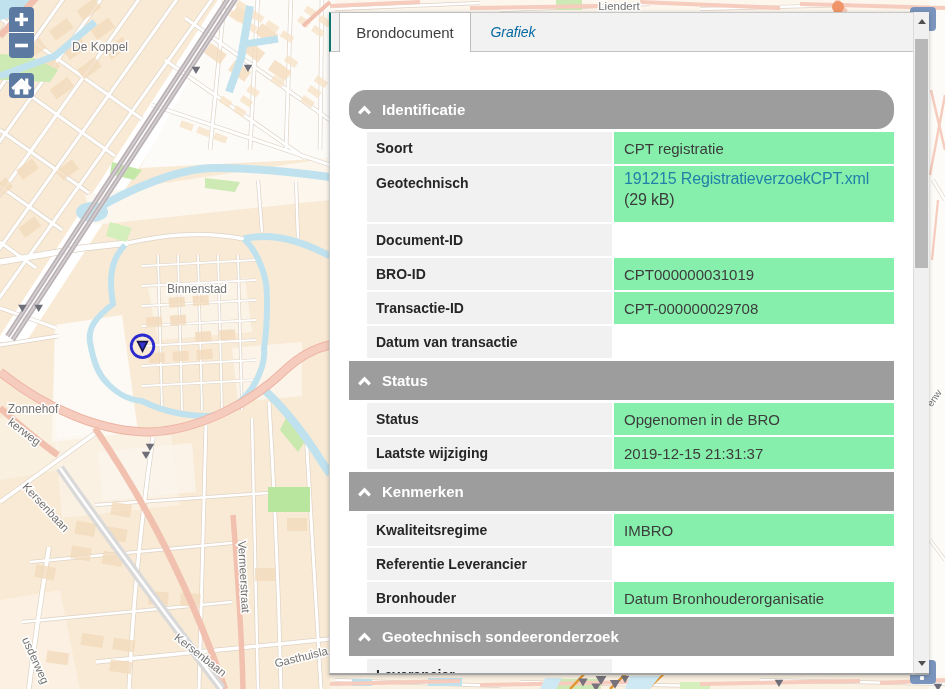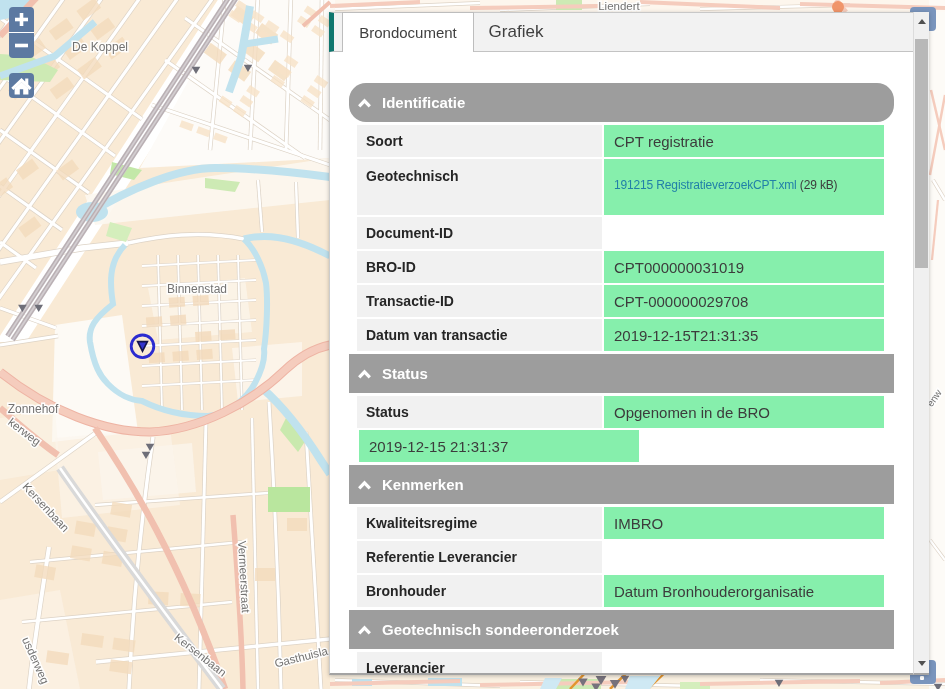--- a/index.html
+++ b/index.html
@@ -15,41 +15,41 @@
   .homectl{position:absolute;left:9px;top:73px;width:25px;height:25px;background:#5c79a1;
     border-radius:4px;z-index:5;display:flex;align-items:center;justify-content:center;}
 
   
   .bluebtn{position:absolute;background:#7a95bd;border-radius:4px;z-index:2;}
 
   
   #panel{position:absolute;left:329px;top:12px;width:600px;height:663px;z-index:4;
     display:flex;box-shadow:0 1px 4px rgba(0,0,0,0.25);}
   #pmain{width:584px;display:flex;flex-direction:column;}
-  #tabbar{height:38px;background:#f2f2f2;border-top:1px solid #c8c8c8;border-left:5px solid #0f766e;
+  #tabbar{height:38px;background:#f2f2f2;border-top:1px solid #c8c8c8;border-left:2px solid #0f766e;
     border-bottom:1px solid #c3c3c3;position:relative;}
   #tab1{position:absolute;left:8px;top:-1px;width:130px;height:39px;background:#fff;
     border:1px solid #bdbdbd;border-bottom:none;z-index:2;
     text-align:center;line-height:39px;font-size:15px;color:#404040;}
   #tab2{position:absolute;left:141px;top:0;width:82px;height:38px;
-    text-align:center;line-height:38px;font-size:17px;color:#404040;}
+    text-align:center;line-height:38px;font-size:14px;color:#0369a1;font-style:italic;}
   #pcontent{flex:1;background:#fff;border-left:1px solid #ccc;
     padding:22px 19px 0 19px;overflow:hidden;border-bottom:2px solid #a3a3a3;box-sizing:border-box;}
   .shead{height:39px;background:#9d9d9d;margin:3px 0 3px 0;display:flex;align-items:center;}
   .shead svg{margin-left:9px;}
   .shead .t{margin-left:11px;color:#fff;font-weight:bold;font-size:15px;}
-  .row{margin-left:8px;display:flex;margin-bottom:2px;}
+  .row{margin-left:18px;display:flex;margin-bottom:2px;}
   .cl{width:236px;background:#f1f1f1;padding-left:9px;font-weight:bold;font-size:14px;
     color:#262626;display:flex;align-items:center;}
   .cv{width:270px;background:#86efac;padding-left:10px;font-size:15px;color:#3c3c3c;
     display:flex;align-items:center;margin-left:2px;}
   .row1{height:32px;}
   .rowb{height:56px;}
   .rowb .cl{align-items:flex-start;padding-top:6.5px;line-height:21px;}
-  .rowb .cv{display:block;padding-top:16px;line-height:21px;font-size:12px;letter-spacing:-0.15px;}
+  .rowb .cv{display:block;padding-top:2px;line-height:21px;font-size:16px;letter-spacing:-0.15px;}
   a.lnk{color:#2180a8;text-decoration:none;}
 
   
   #sbar{width:16px;background:#f0f0f0;position:relative;border-left:1px solid #dcdcdc;border-bottom:2px solid #a3a3a3;box-sizing:border-box;}
   .sarrow{position:absolute;left:0;width:15px;height:17px;display:flex;align-items:center;justify-content:center;}
   .tri-up{width:0;height:0;border-left:4.5px solid transparent;border-right:4.5px solid transparent;
     border-bottom:5px solid #505050;}
   .tri-down{width:0;height:0;border-left:4.5px solid transparent;border-right:4.5px solid transparent;
     border-top:5px solid #505050;}
   #sthumb{position:absolute;left:1px;top:27px;width:13px;height:229px;background:#b8b8b8;}
@@ -387,21 +387,21 @@
     </svg>
   </div>
 
   <div id="panel">
     <div id="pmain">
       <div id="tabbar">
         <div id="tab1">Brondocument</div>
         <div id="tab2">Grafiek</div>
       </div>
       <div id="pcontent">
-        <div class="shead" style="margin-top:9px;border-radius:17px;">
+        <div class="shead" style="margin-top:16px;border-radius:17px;">
           <svg width="13" height="10" viewBox="0 0 13 10">
               <path d="M1.2 8.3 L6.5 2.8 L11.8 8.3" fill="none" stroke="#fff" stroke-width="3.2"></path>
             </svg>
           <span class="t">Identificatie</span>
         </div>
         <div class="row row1">
             <div class="cl">Soort</div>
             <div class="cv">CPT registratie</div>
           </div>
         <div class="row rowb">
@@ -414,33 +414,33 @@
         <div class="row row1">
             <div class="cl">BRO-ID</div>
             <div class="cv">CPT000000031019</div>
           </div>
         <div class="row row1">
             <div class="cl">Transactie-ID</div>
             <div class="cv">CPT-000000029708</div>
           </div>
         <div class="row row1">
             <div class="cl">Datum van transactie</div>
-            <div class="cv">2019-12-15T21:31:35</div>
           </div>
         <div class="shead">
           <svg width="13" height="10" viewBox="0 0 13 10">
               <path d="M1.2 8.3 L6.5 2.8 L11.8 8.3" fill="none" stroke="#fff" stroke-width="3.2"></path>
             </svg>
           <span class="t">Status</span>
         </div>
         <div class="row row1">
             <div class="cl">Status</div>
             <div class="cv">Opgenomen in de BRO</div>
           </div>
         <div class="row row1">
+            <div class="cl">Laatste wijziging</div>
             <div class="cv">2019-12-15 21:31:37</div>
           </div>
         <div class="shead">
           <svg width="13" height="10" viewBox="0 0 13 10">
               <path d="M1.2 8.3 L6.5 2.8 L11.8 8.3" fill="none" stroke="#fff" stroke-width="3.2"></path>
             </svg>
           <span class="t">Kenmerken</span>
         </div>
         <div class="row row1">
             <div class="cl">Kwaliteitsregime</div>

